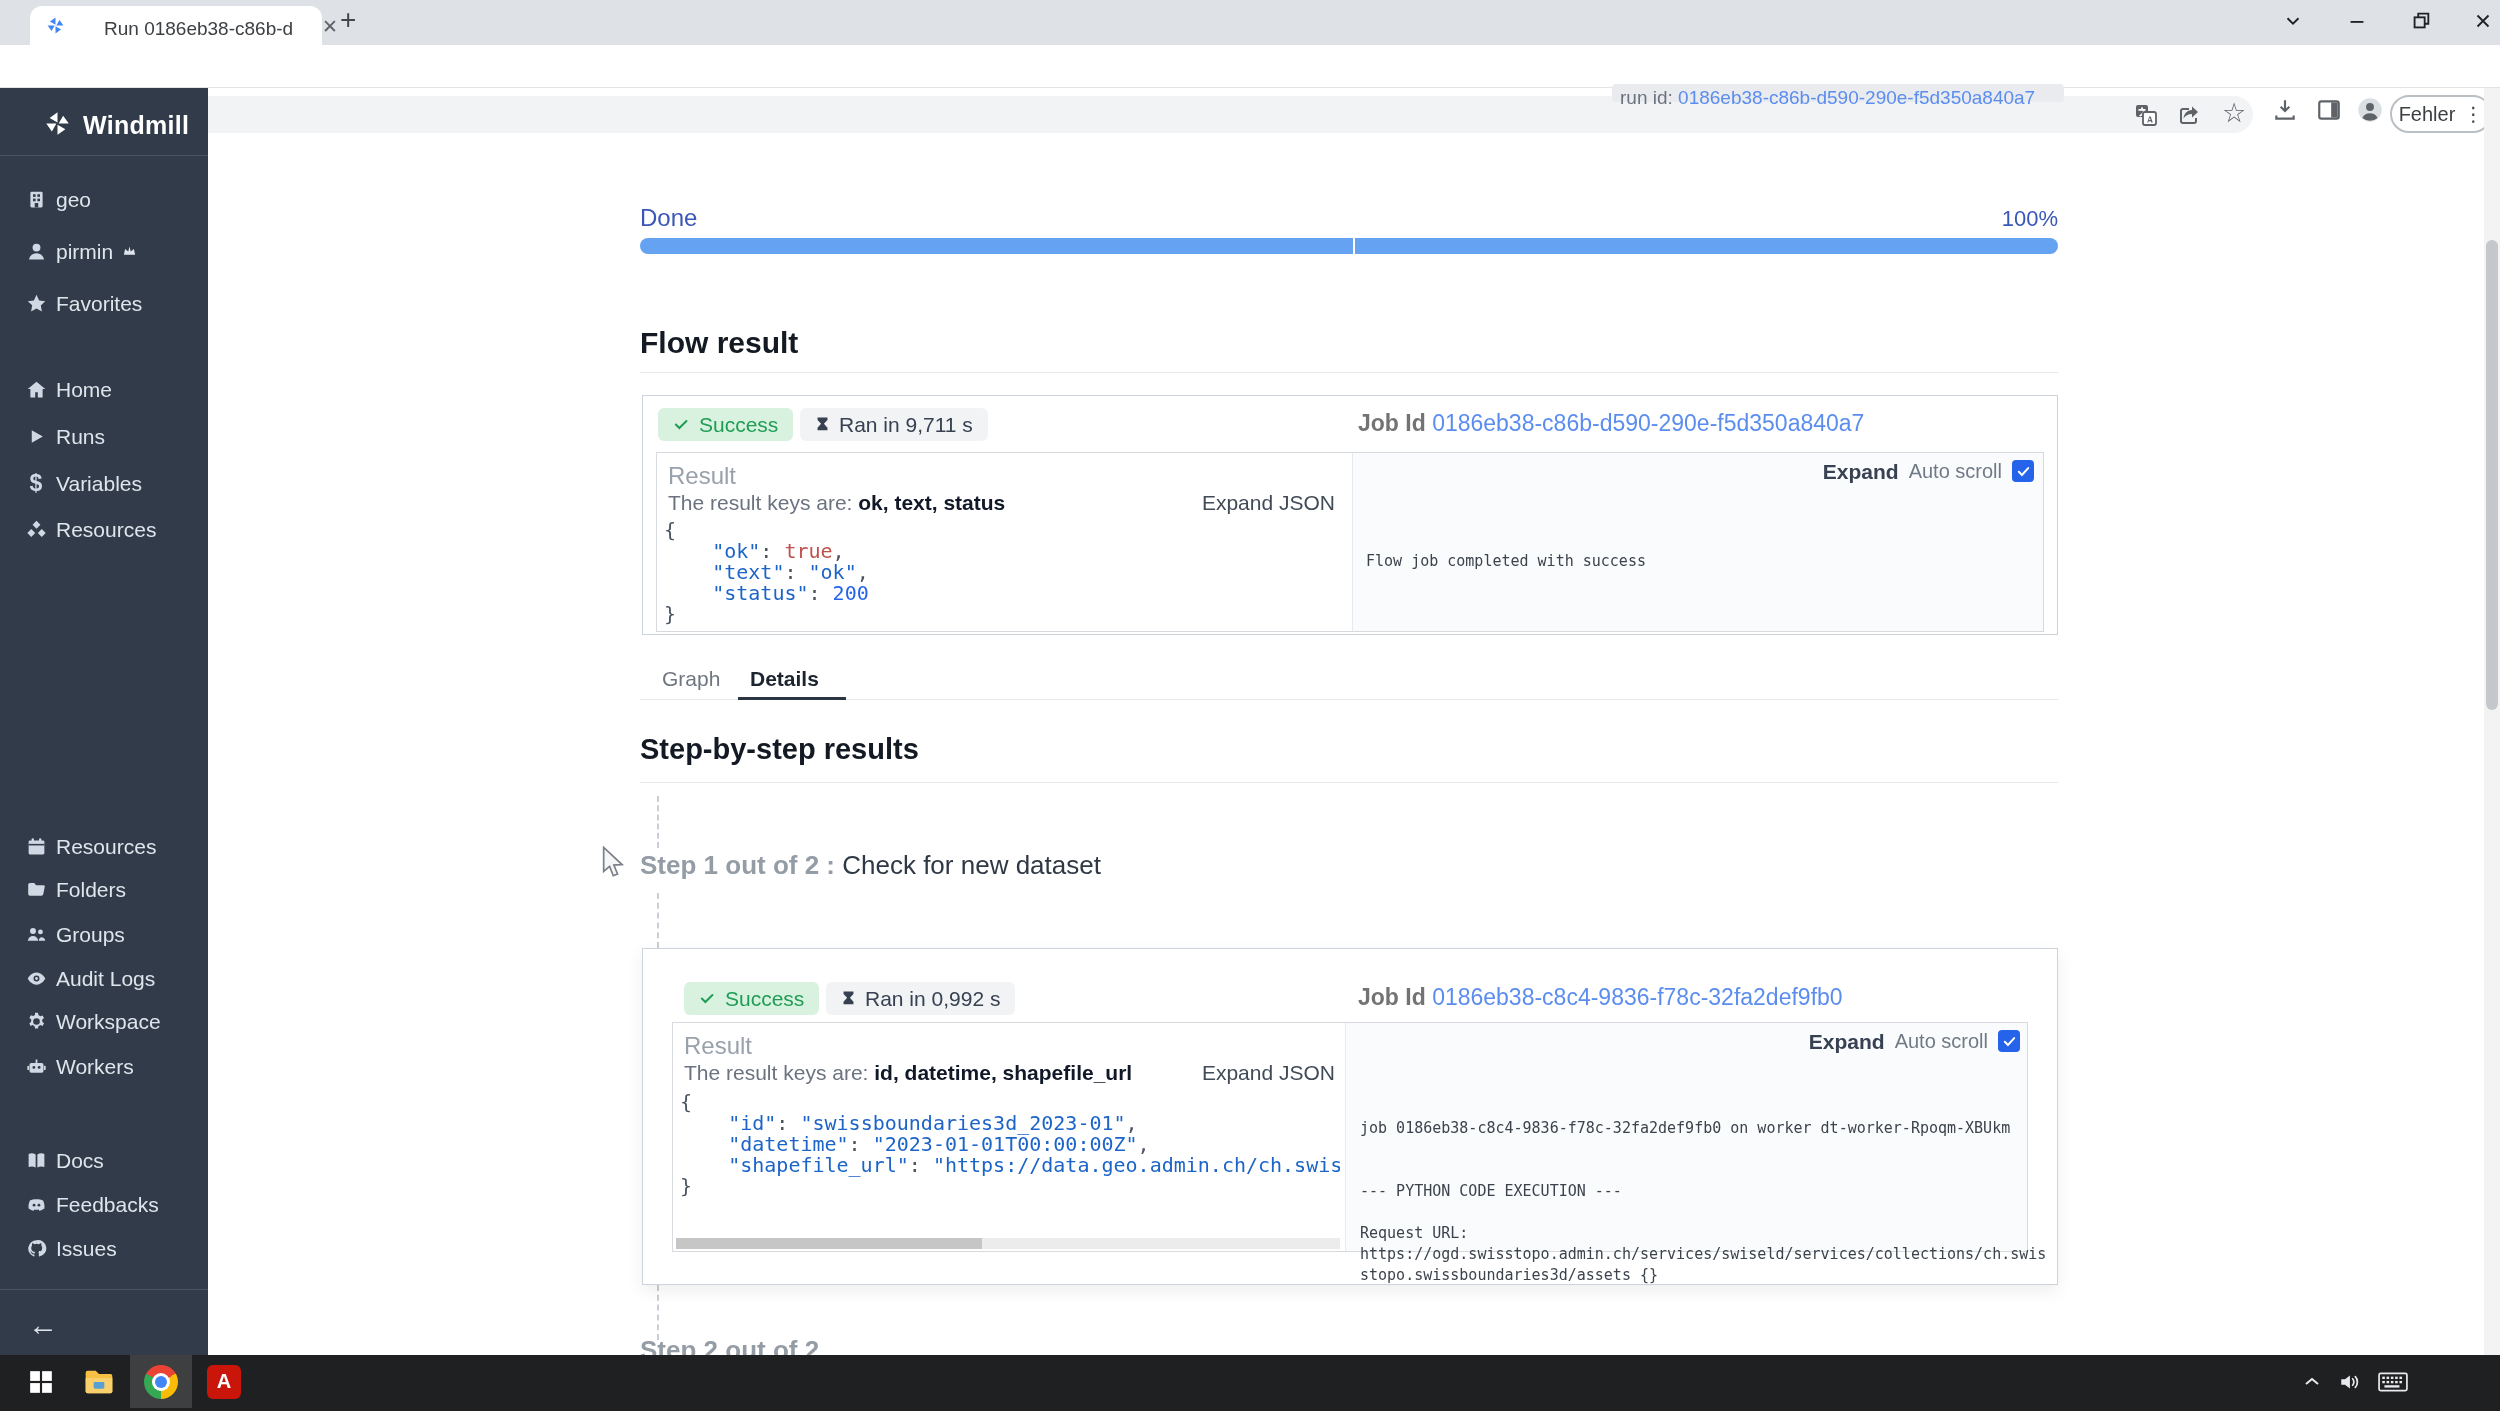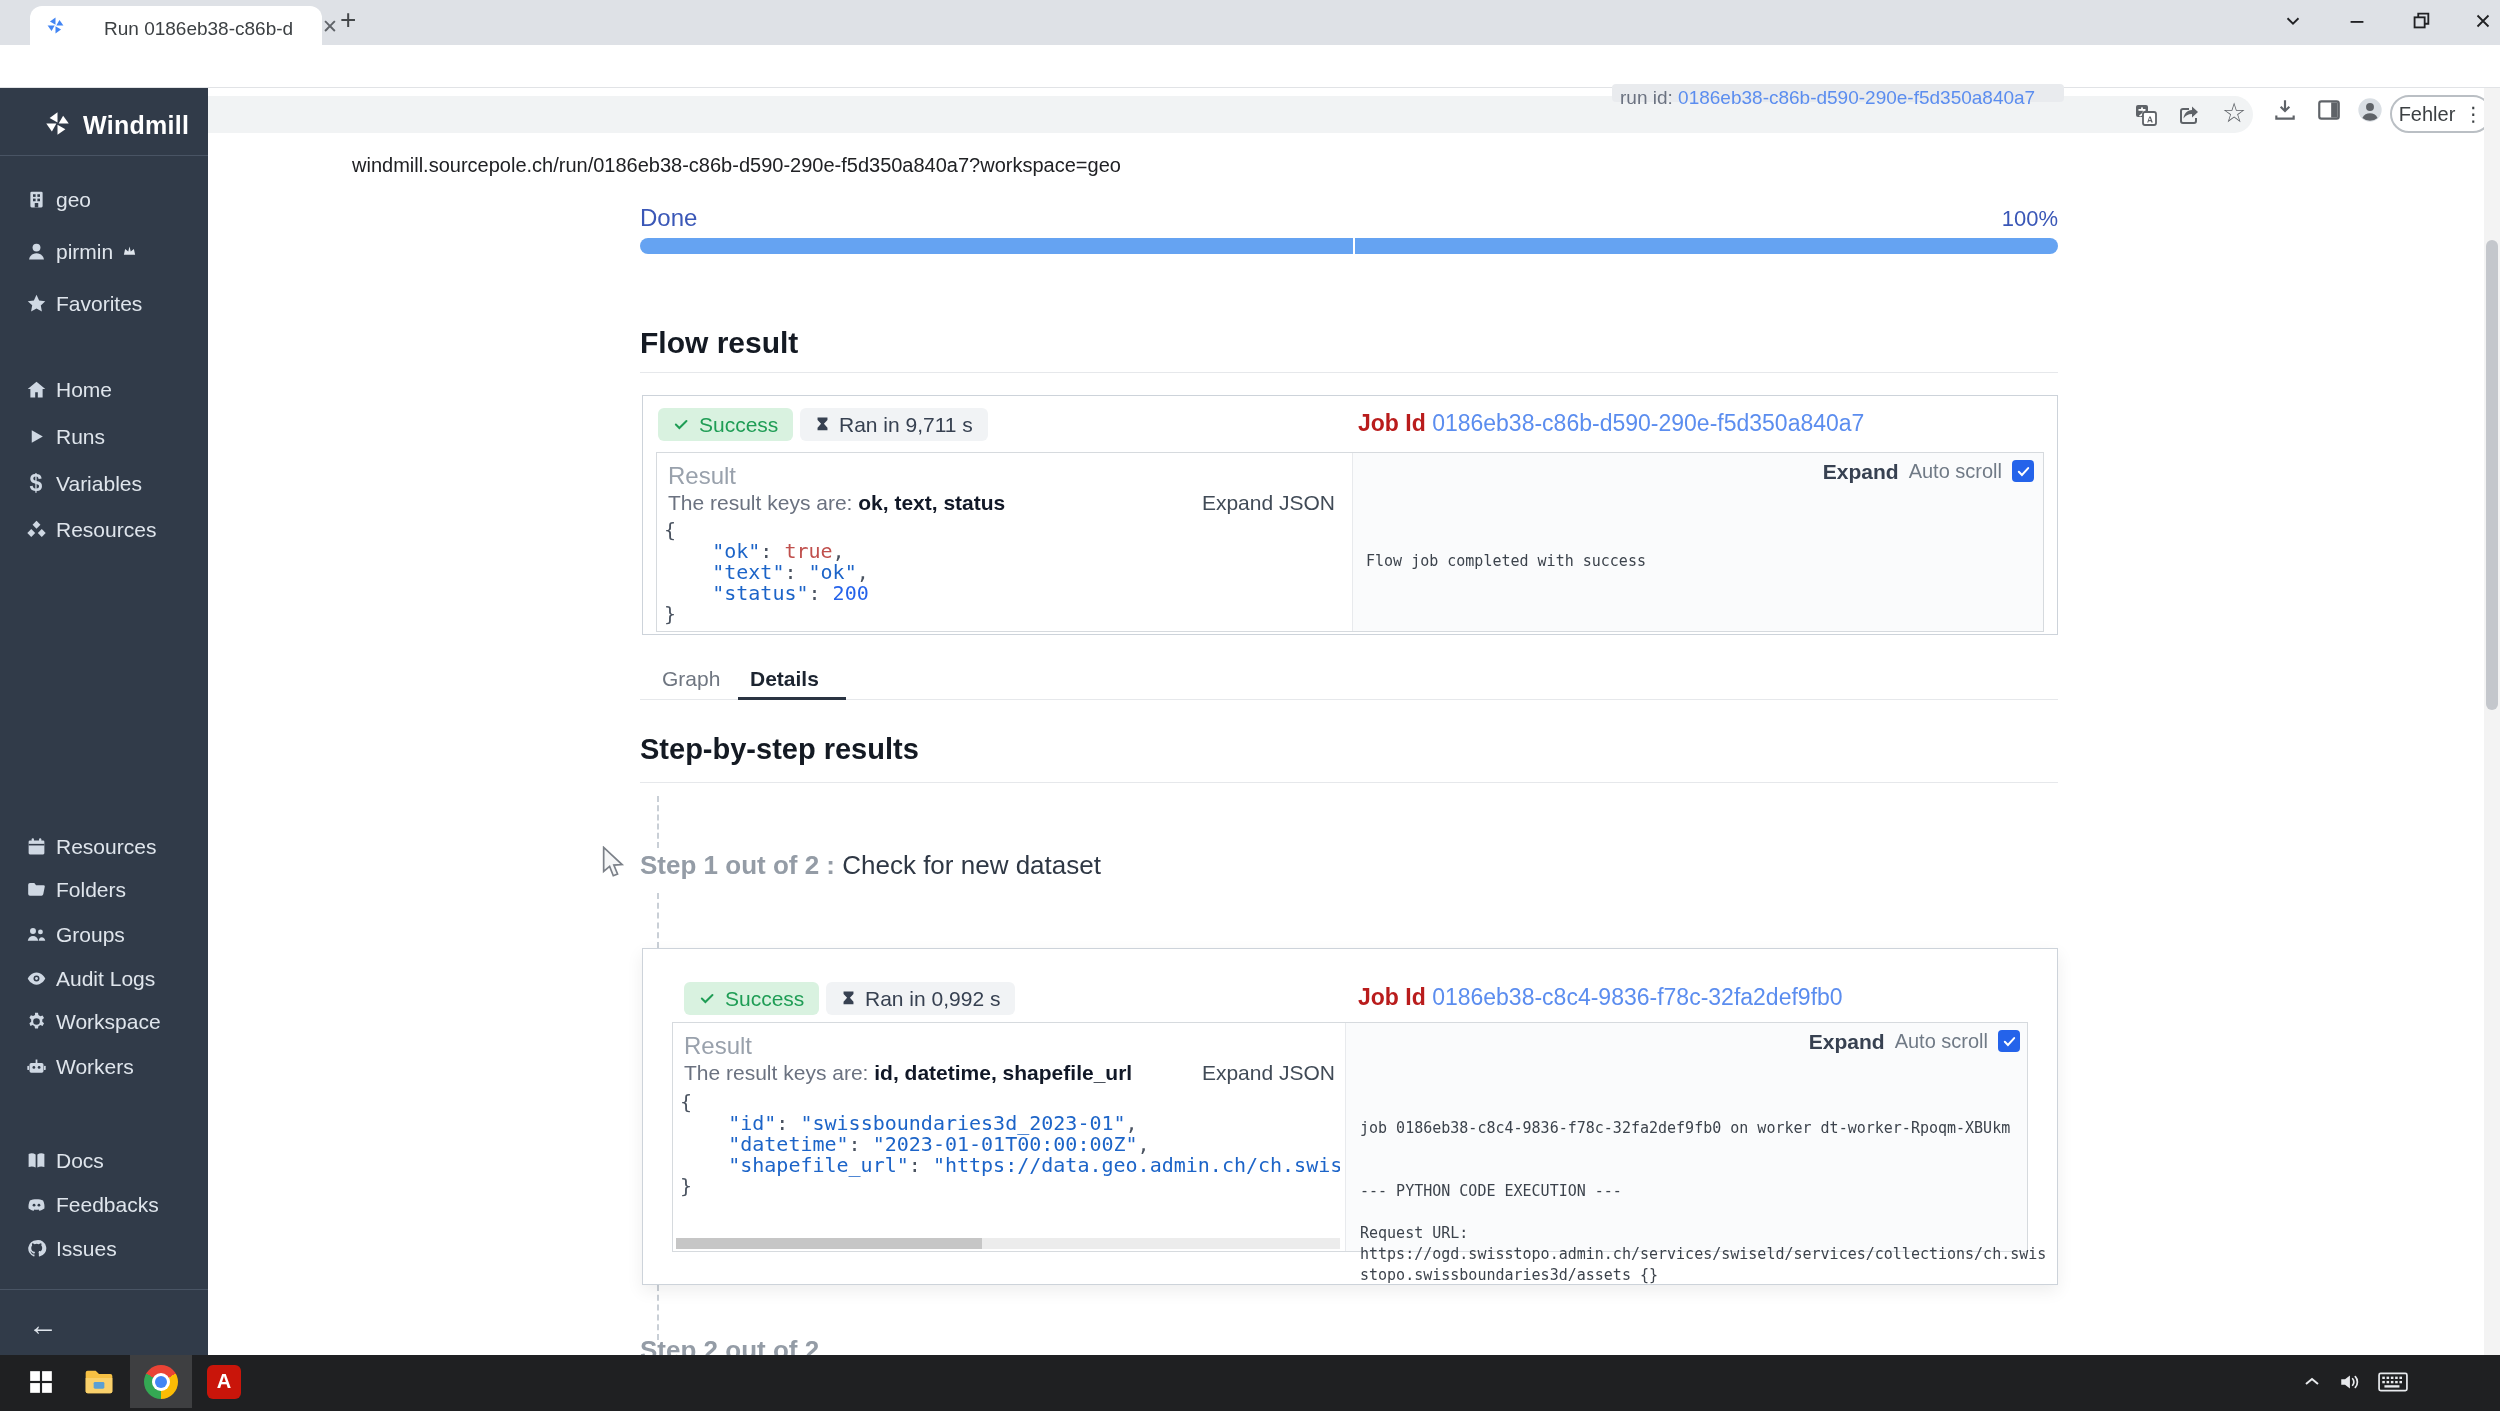--- a/index.html
+++ b/index.html
@@ -46,21 +46,21 @@
   .pdivider{left:1353px;top:238px;width:2px;height:16px;background:#fff;}
 
   .h1{font-size:30px;font-weight:700;color:#141a23;line-height:1;}
   .hr{height:1px;background:#e6e8eb;}
 
   .panel{border:1px solid #cdd3da;background:#fff;box-sizing:border-box;}
   .badge{height:33px;display:inline-flex;align-items:center;gap:9px;padding:0 15px;border-radius:6px;font-size:21px;line-height:1;}
   .badge.green{background:var(--success-bg,#d9f2e0);color:var(--success-text,#1f9d55);}
   .badge.gray{background:#f1f3f5;color:#374151;}
   .jobid{font-size:23px;line-height:1;white-space:nowrap;}
-  .jobid b{color:#b91c1c;} .jobid a{color:var(--link-blue,#5b8def);text-decoration:none;}
+  .jobid b{color:#737373;} .jobid a{color:var(--link-blue,#5b8def);text-decoration:none;}
 
   .rbox{border:1px solid #d6dade;background:#fff;box-sizing:border-box;}
   .logarea{background:#fafbfc;border-left:1px solid #e8eaed;box-sizing:border-box;}
   .rlabel{font-size:24px;color:#99a1ac;line-height:1;}
   .keys{font-size:21px;line-height:1;white-space:nowrap;}
   .keys .pre{color:#6b7280;} .keys b{color:#111827;}
   .expandjson{font-size:21px;color:#414b57;line-height:1;text-align:right;}
   .exprow{display:flex;align-items:center;justify-content:flex-end;gap:10px;}
   .exprow .exp{font-size:21px;font-weight:700;color:#374151;line-height:1;}
   .exprow .autos{font-size:20px;color:#707a86;line-height:1;}
@@ -140,21 +140,20 @@
     <span class="abs navglyph" style="left:20px;">←</span>
     <span class="abs navglyph" style="left:64px;color:#8d9196;">→</span>
     <span class="abs navglyph" style="left:110px;font-size:24px;">↻</span>
     <div class="abs urlbar">
       <span class="abs" style="left:22px;top:8px;">
         <svg width="21" height="21" viewBox="0 0 24 24">
             <path d="M8 10V7a4 4 0 018 0v3" fill="none" stroke="#5f6368" stroke-width="2"></path>
             <rect x="6" y="10" width="12" height="9" rx="1.5" fill="#5f6368"></rect>
           </svg>
       </span>
-      <span class="abs urltext">windmill.sourcepole.ch/run/0186eb38-c86b-d590-290e-f5d350a840a7?workspace=geo</span>
       <span class="abs" style="left:1984px;top:7px;">
         <svg width="24" height="24" viewBox="0 0 24 24">
             <rect x="2" y="2" width="12" height="12" rx="2" fill="#5f6368"></rect>
             <rect x="4.5" y="6" width="7" height="1.8" fill="#fff"></rect>
             <rect x="7.1" y="4.4" width="1.8" height="2" fill="#fff"></rect>
             <path d="M5 12.5c2-1 3.7-3 4.2-5.3h1.8c-.5 3-2.7 5.4-5 6.4z" fill="#fff"></path>
             <rect x="9" y="9" width="13" height="13" rx="2" fill="#fff" stroke="#5f6368" stroke-width="1.8"></rect>
             <path d="M13.2 19.6l2.1-6.2h1.4l2.1 6.2h-1.5l-.4-1.3h-2.2l-.4 1.3zM15 17h1.6l-.8-2.6z" fill="#5f6368"></path>
           </svg>
       </span>

